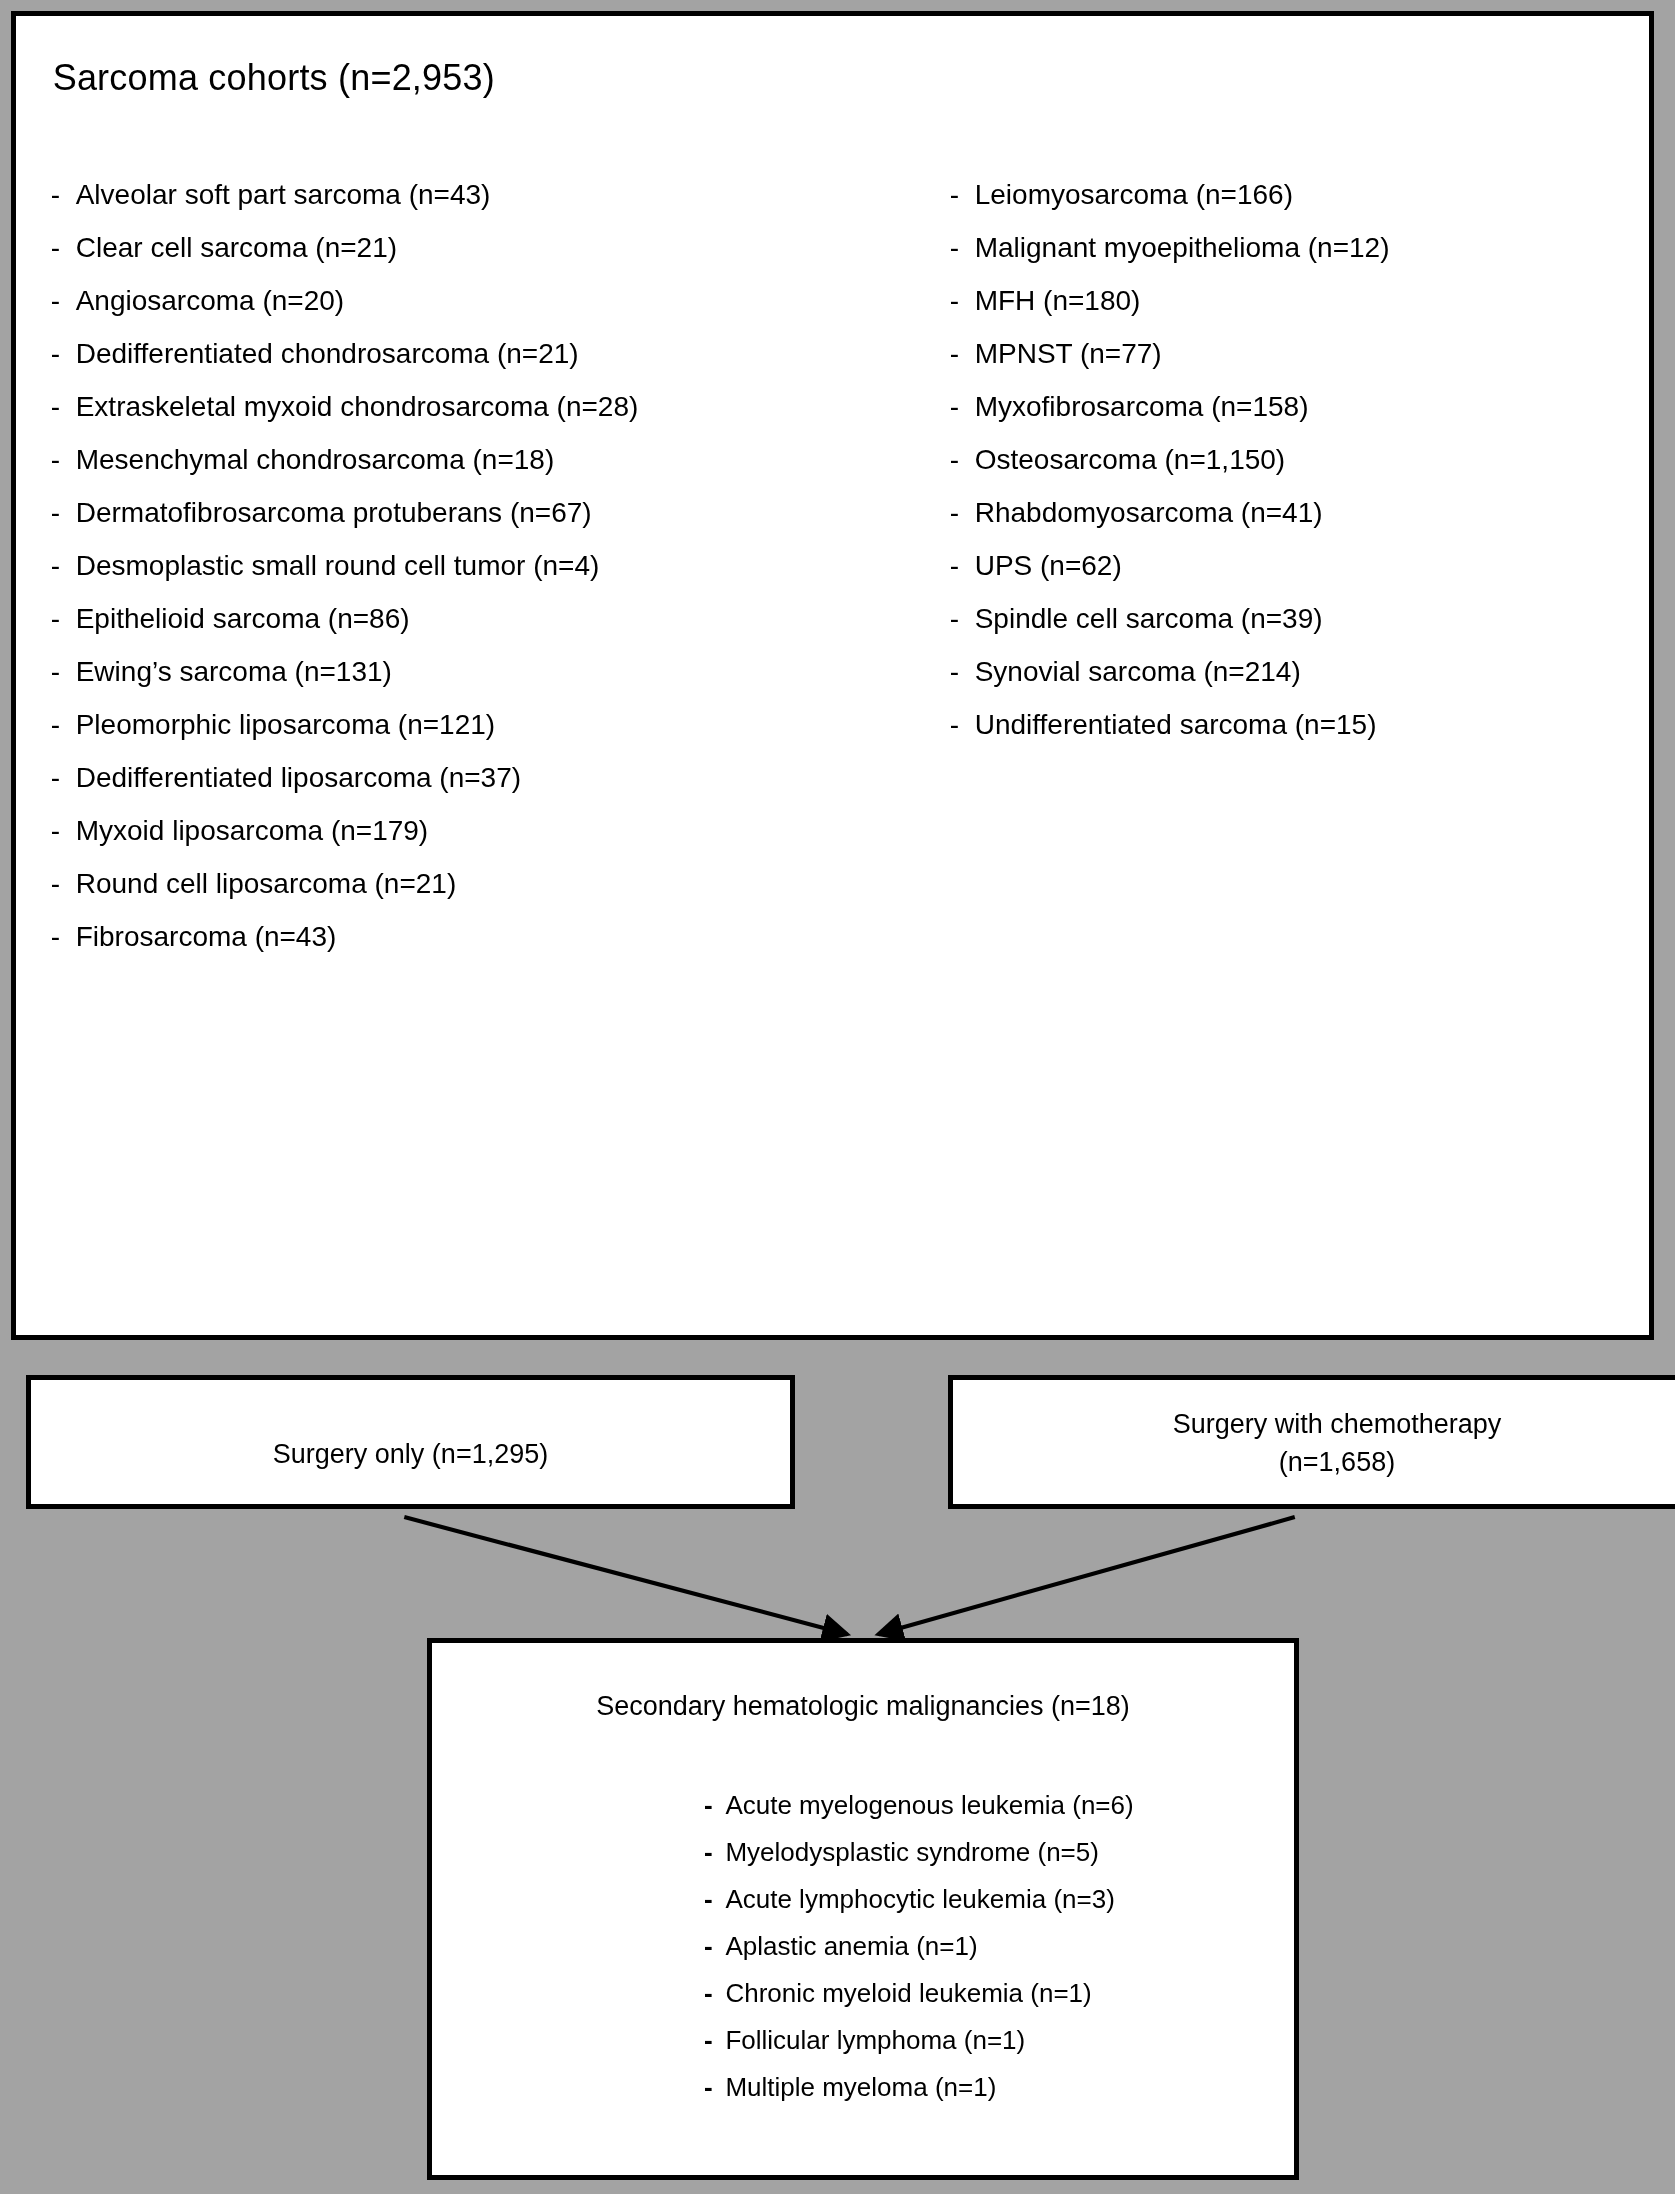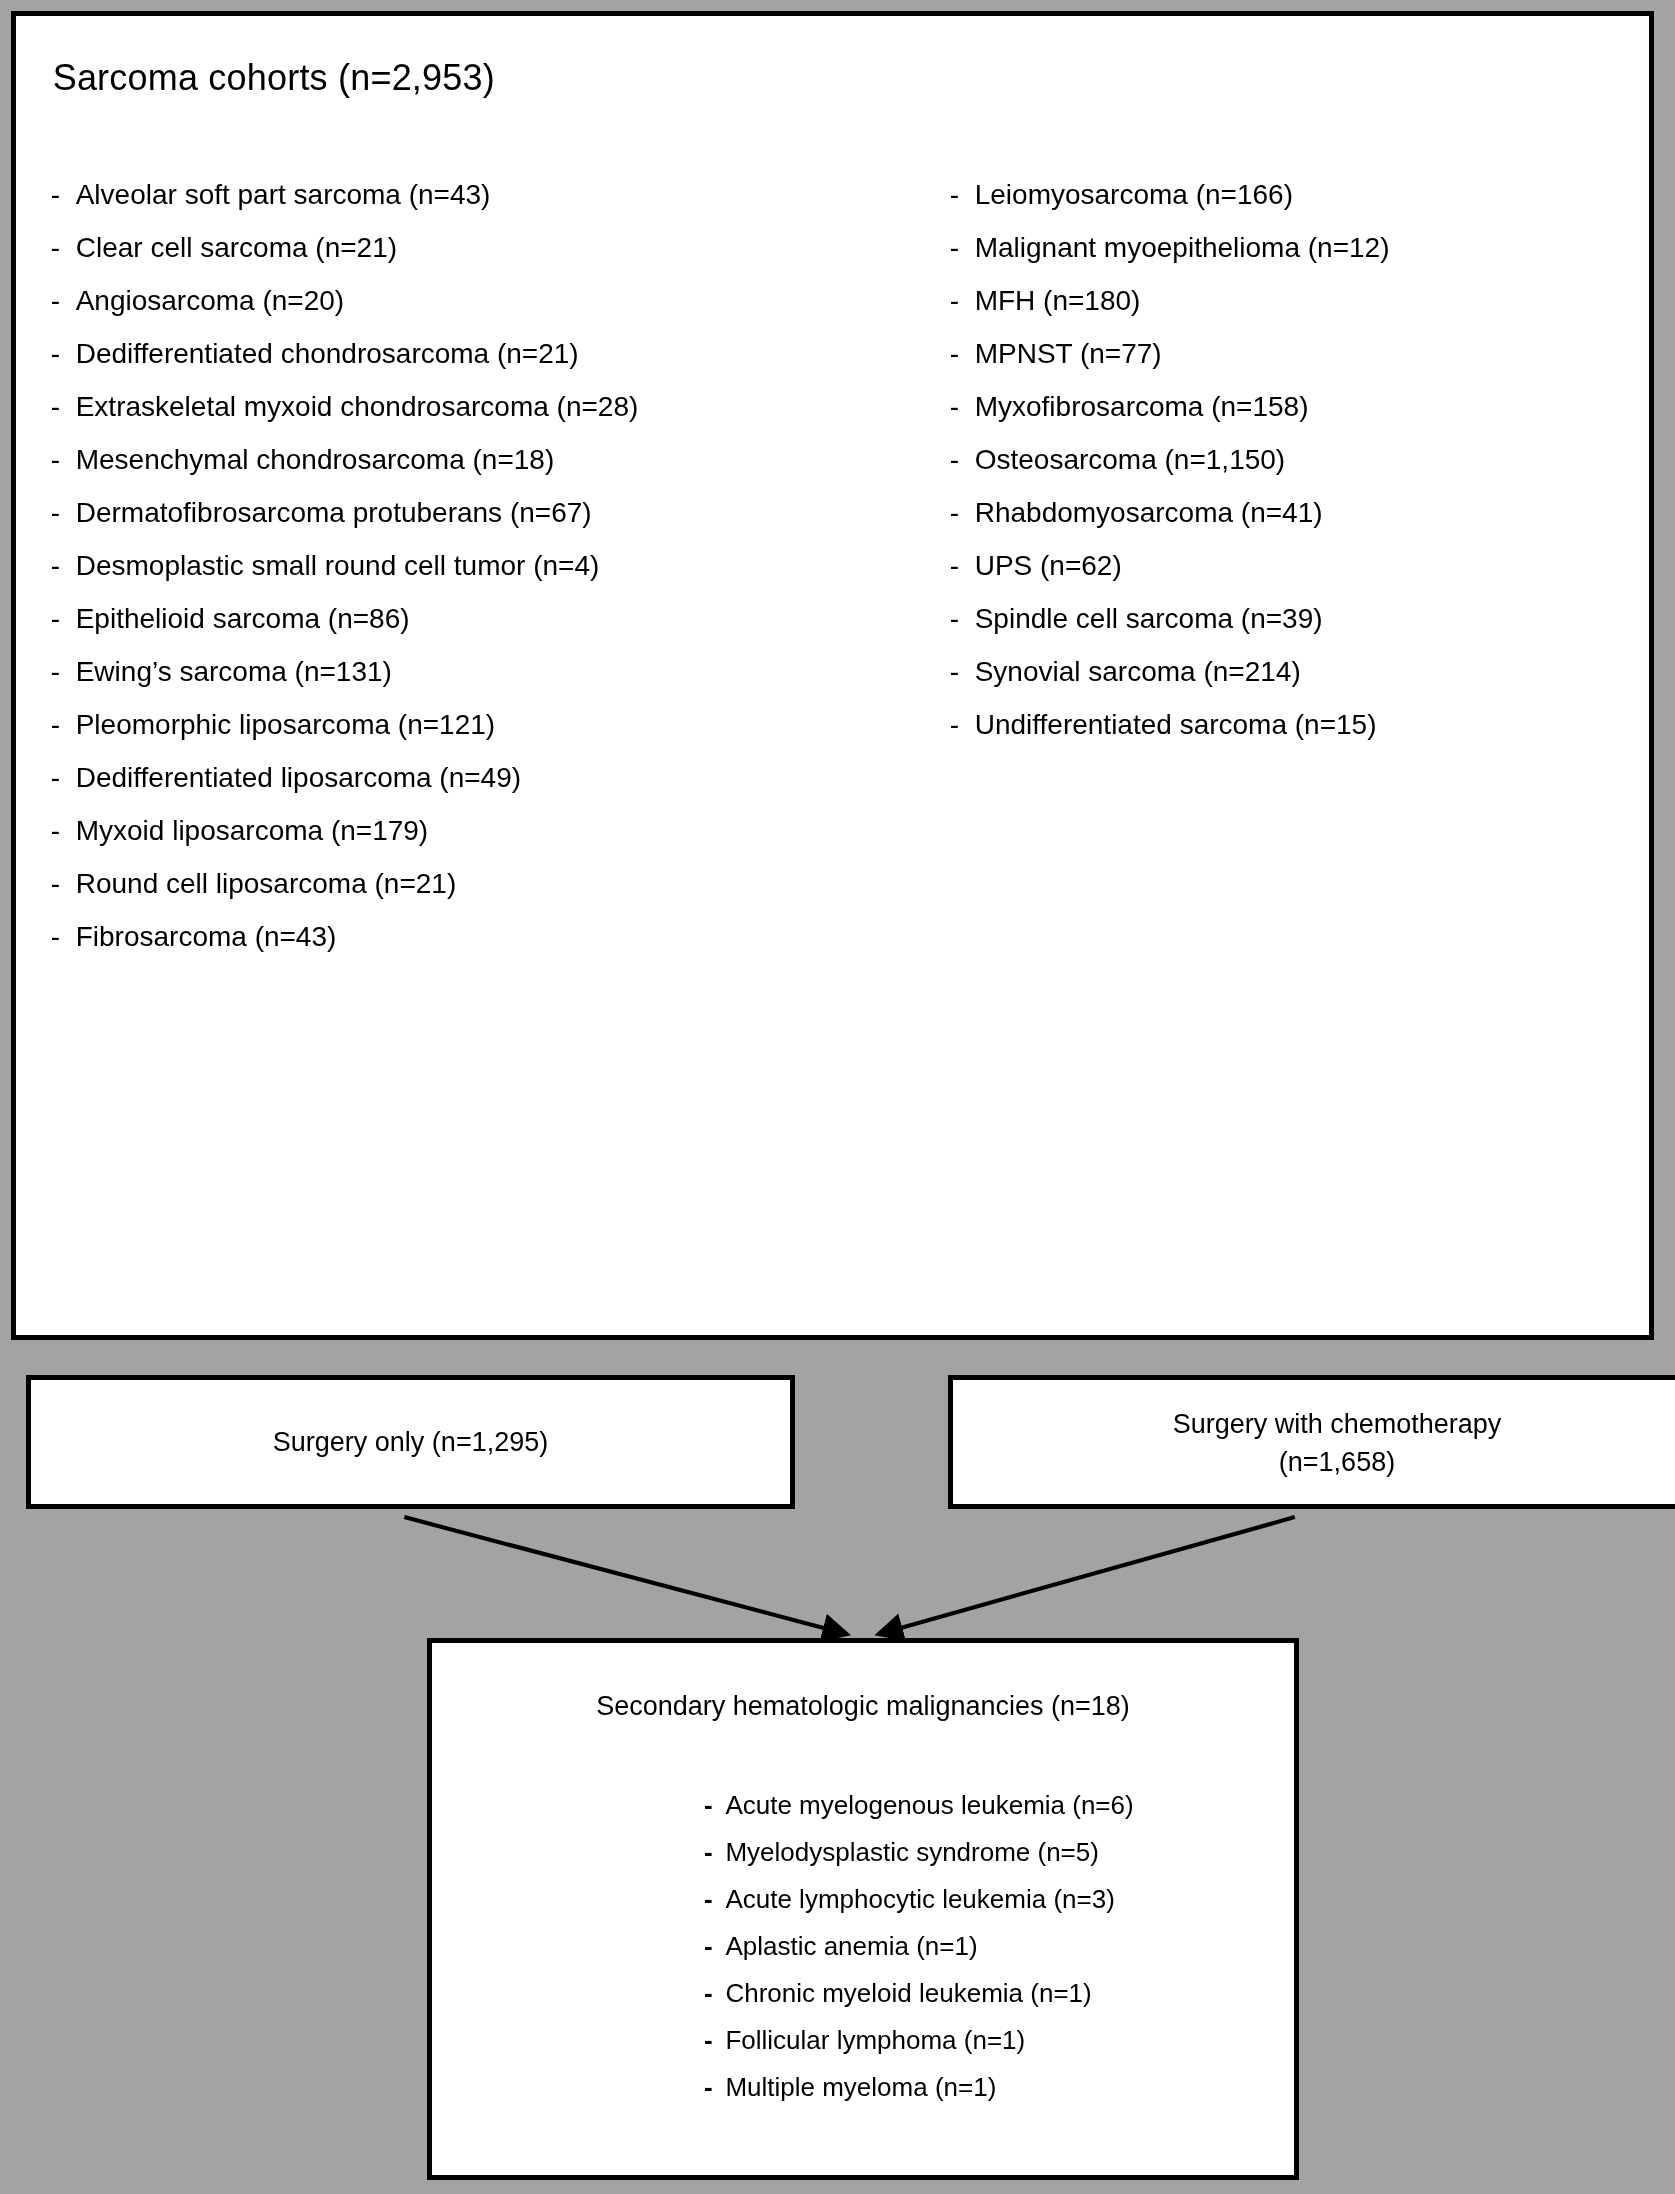--- a/index.html
+++ b/index.html
@@ -87,21 +87,21 @@
   }
 
   .box-label {
     position: absolute;
     left: 0;
     right: 0;
     text-align: center;
     font-size: 27px;
     line-height: 38px;
   }
-  #surgery-only-label  { top: 43px; }
+  #surgery-only-label  { top: 55px; }
   #surgery-chemo-label { top: 25px; }
 
   #hematologic-title {
     position: absolute;
     left: 0;
     right: 0;
     top: 48px;
     text-align: center;
     font-size: 27px;
     white-space: nowrap;
@@ -180,21 +180,21 @@
         <div class="bullet-row">
           <span class="bullet-dash">-</span>
           <span>Ewing’s sarcoma (n=131)</span>
         </div>
         <div class="bullet-row">
           <span class="bullet-dash">-</span>
           <span>Pleomorphic liposarcoma (n=121)</span>
         </div>
         <div class="bullet-row">
           <span class="bullet-dash">-</span>
-          <span>Dedifferentiated liposarcoma (n=49)</span>
+          <span>Dedifferentiated liposarcoma (n=37)</span>
         </div>
         <div class="bullet-row">
           <span class="bullet-dash">-</span>
           <span>Myxoid liposarcoma (n=179)</span>
         </div>
         <div class="bullet-row">
           <span class="bullet-dash">-</span>
           <span>Round cell liposarcoma (n=21)</span>
         </div>
         <div class="bullet-row">

